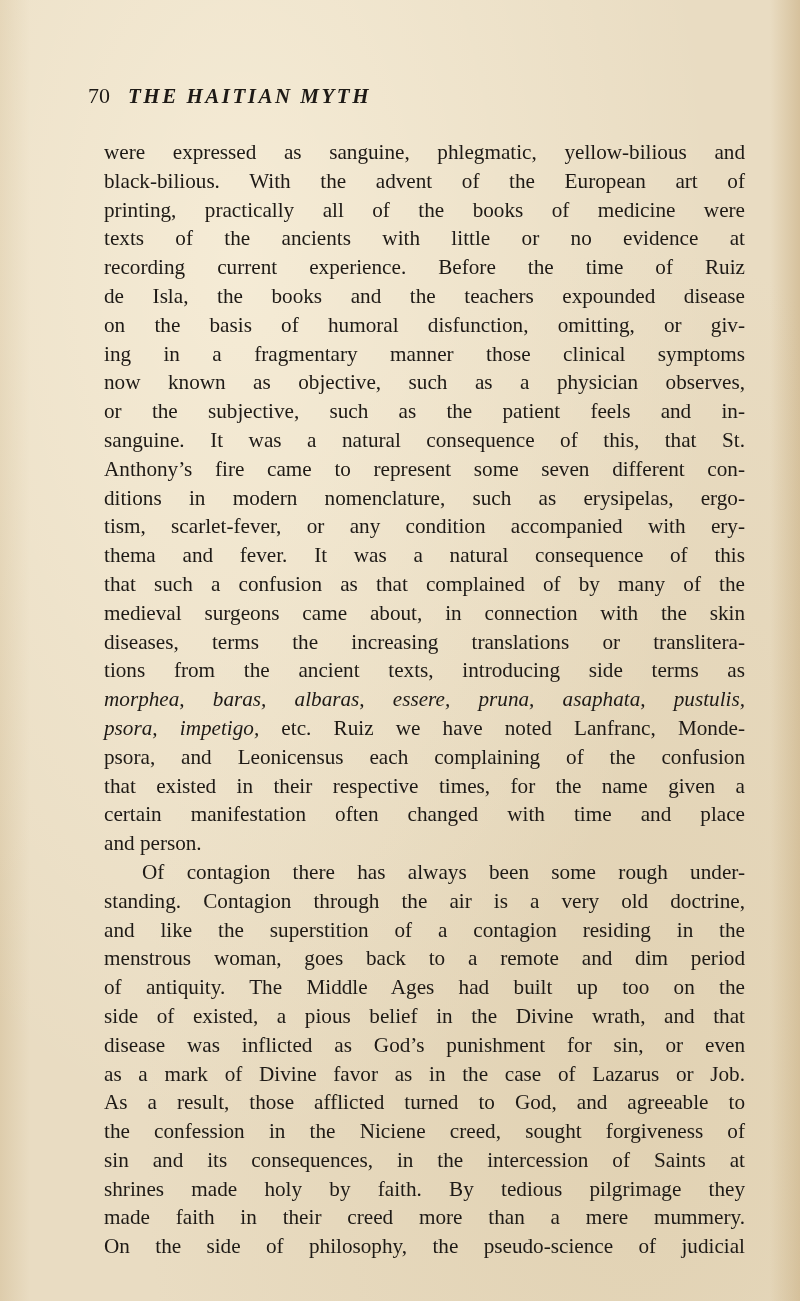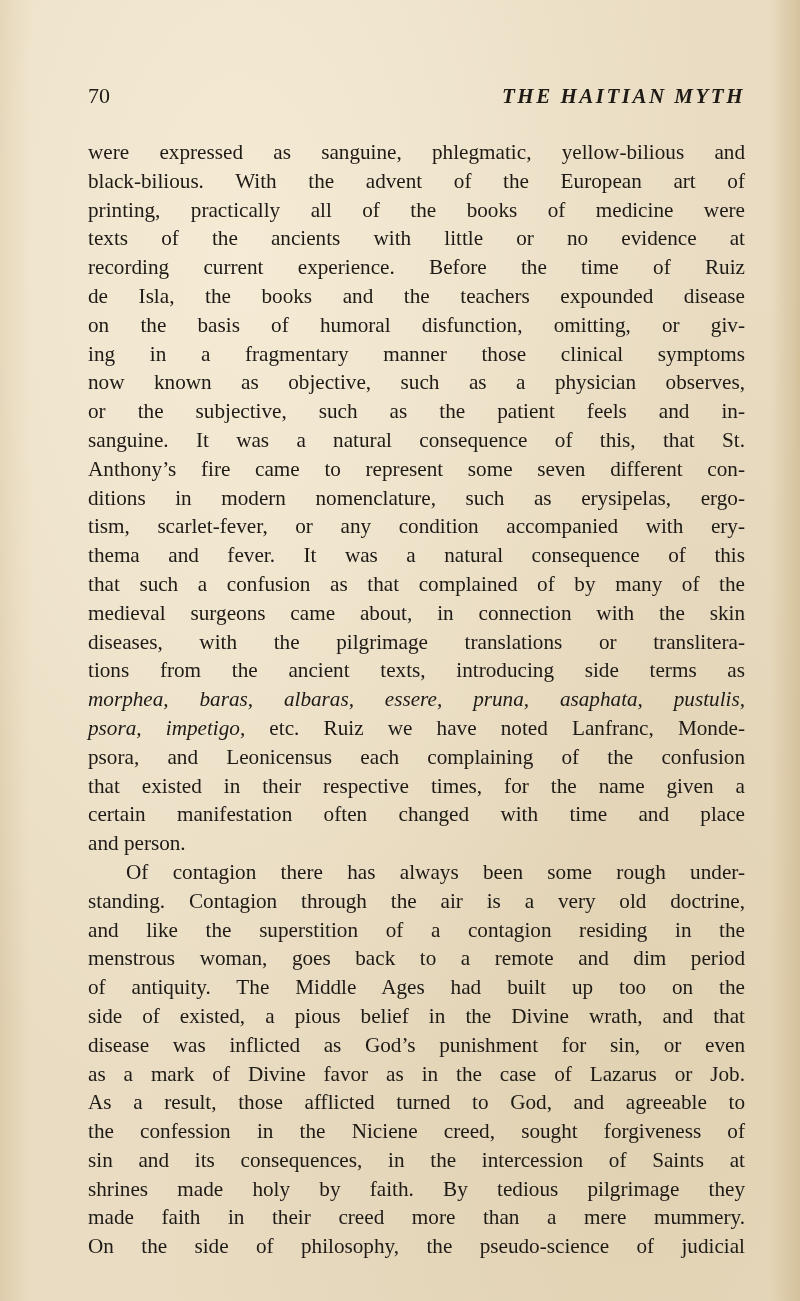--- a/index.html
+++ b/index.html
@@ -11,31 +11,32 @@
       radial-gradient(ellipse at 80% 85%, rgba(210,190,150,0.35), rgba(210,190,150,0) 55%),
       linear-gradient(90deg, rgba(200,175,130,0.35) 0px, rgba(200,175,130,0) 30px, rgba(200,175,130,0) 770px, rgba(190,160,110,0.45) 800px);
     position: relative;
     font-family: "Liberation Serif", "DejaVu Serif", serif;
     color: #1e1a16;
   }
   .page { position: absolute; left: 0; top: 0; width: 800px; height: 1301px; font-family: Liberation Serif, serif; }
   .running-head { position: absolute; top: 80px; left: 88px; width: 657px; height: 32px; }
   .page-number { position: absolute; left: 0; top: 0; font-size: 22px; line-height: 32px; }
   .running-title {
-    position: absolute; left: 0; right: 0; top: 0; text-align: right;
+    position: absolute; left: 0; right: 0; top: 0; text-align: left;
     font-style: italic; font-weight: bold; font-size: 21px; letter-spacing: 2.5px; line-height: 32px;
     padding-left: 40px;
   }
   .body-text {
     position: absolute; left: 88px; top: 138px; width: 657px;
     font-size: 21.2px; line-height: 28.8px;
   }
   .line {
     display: block; white-space: nowrap; text-align: justify; text-align-last: justify;
     height: 28.8px;
+    margin-left: 16px;
   }
   .line.last { text-align-last: left; }
   .line.indent { padding-left: 38px; }
   .line em { font-style: italic; }
 </style>
 </head>
 <body>
 
 <div class="page">
   <div class="running-head">
@@ -54,21 +55,21 @@
     <span class="line">ing in a fragmentary manner those clinical symptoms</span>
     <span class="line">now known as objective, such as a physician observes,</span>
     <span class="line">or the subjective, such as the patient feels and in-</span>
     <span class="line">sanguine.  It was a natural consequence of this, that St.</span>
     <span class="line">Anthony’s fire came to represent some seven different con-</span>
     <span class="line">ditions in modern nomenclature, such as erysipelas, ergo-</span>
     <span class="line">tism, scarlet-fever, or any condition accompanied with ery-</span>
     <span class="line">thema and fever.  It was a natural consequence of this</span>
     <span class="line">that such a confusion as that complained of by many of the</span>
     <span class="line">medieval surgeons came about, in connection with the skin</span>
-    <span class="line">diseases, with the pilgrimage translations or translitera-</span>
+    <span class="line">diseases, terms the increasing translations or translitera-</span>
     <span class="line">tions from the ancient texts, introducing side terms as</span>
     <span class="line"><em>morphea, baras, albaras, essere, pruna, asaphata, pustulis,</em></span>
     <span class="line"><em>psora, impetigo,</em><span> etc.  Ruiz we have noted Lanfranc, Monde-</span></span>
     <span class="line">psora, and Leonicensus each complaining of the confusion</span>
     <span class="line">that existed in their respective times, for the name given a</span>
     <span class="line">certain manifestation often changed with time and place</span>
     <span class="line last">and person.</span>
     <span class="line indent">Of contagion there has always been some rough under-</span>
     <span class="line">standing.  Contagion through the air is a very old doctrine,</span>
     <span class="line">and like the superstition of a contagion residing in the</span>

